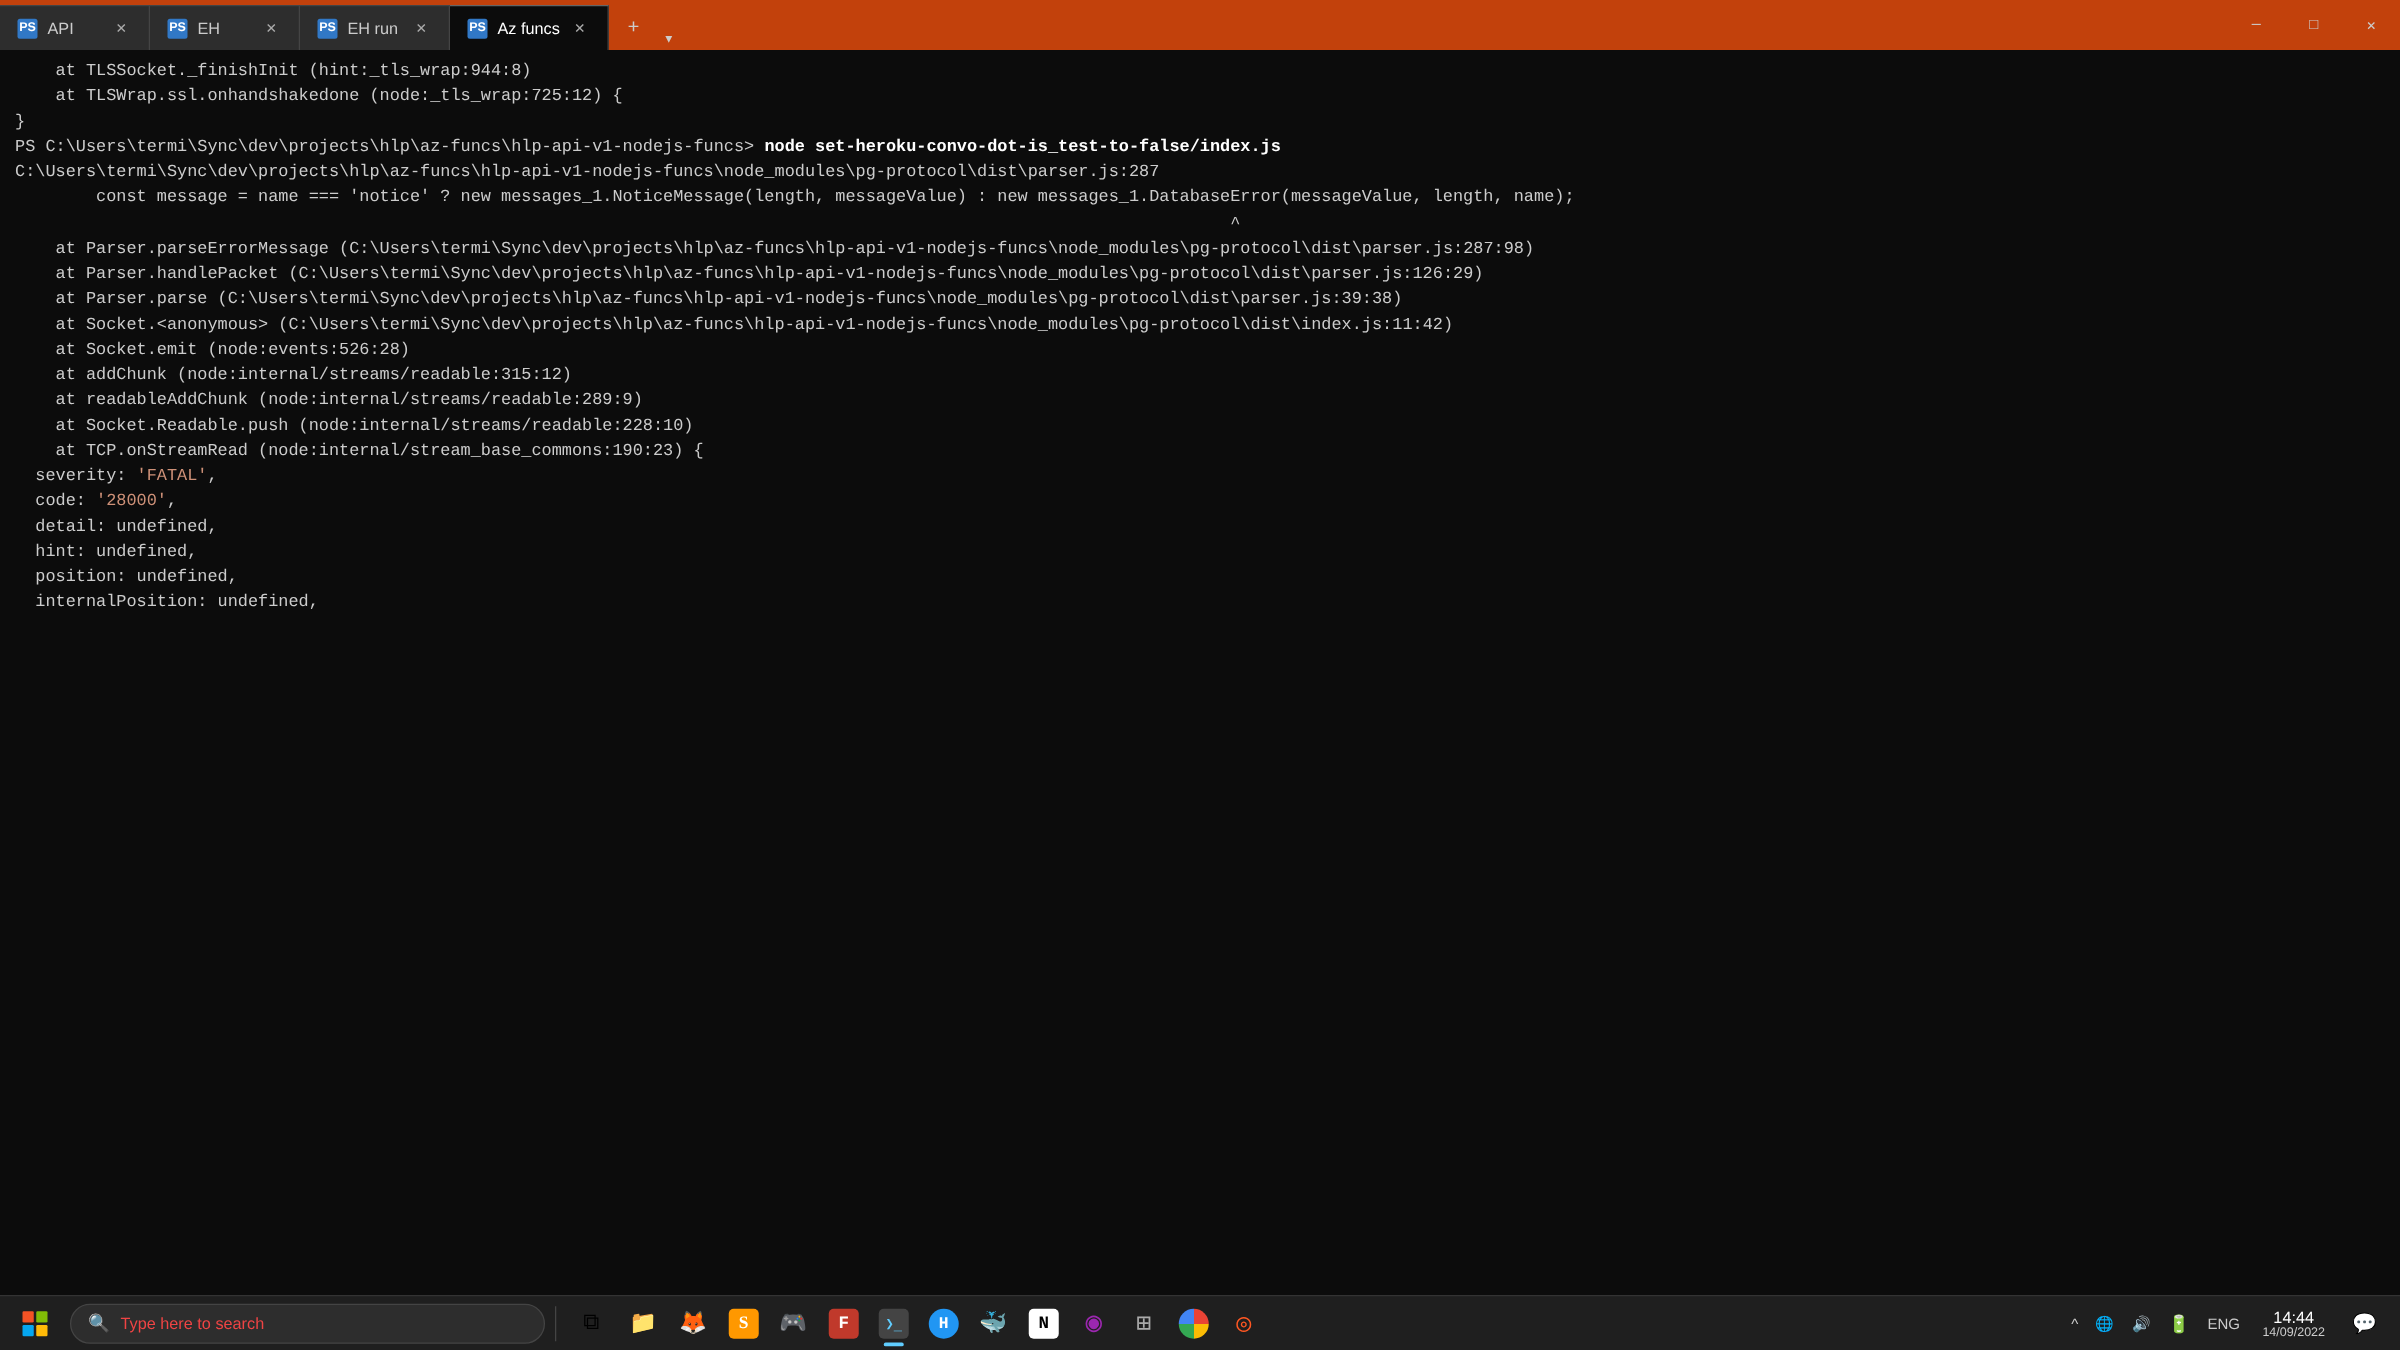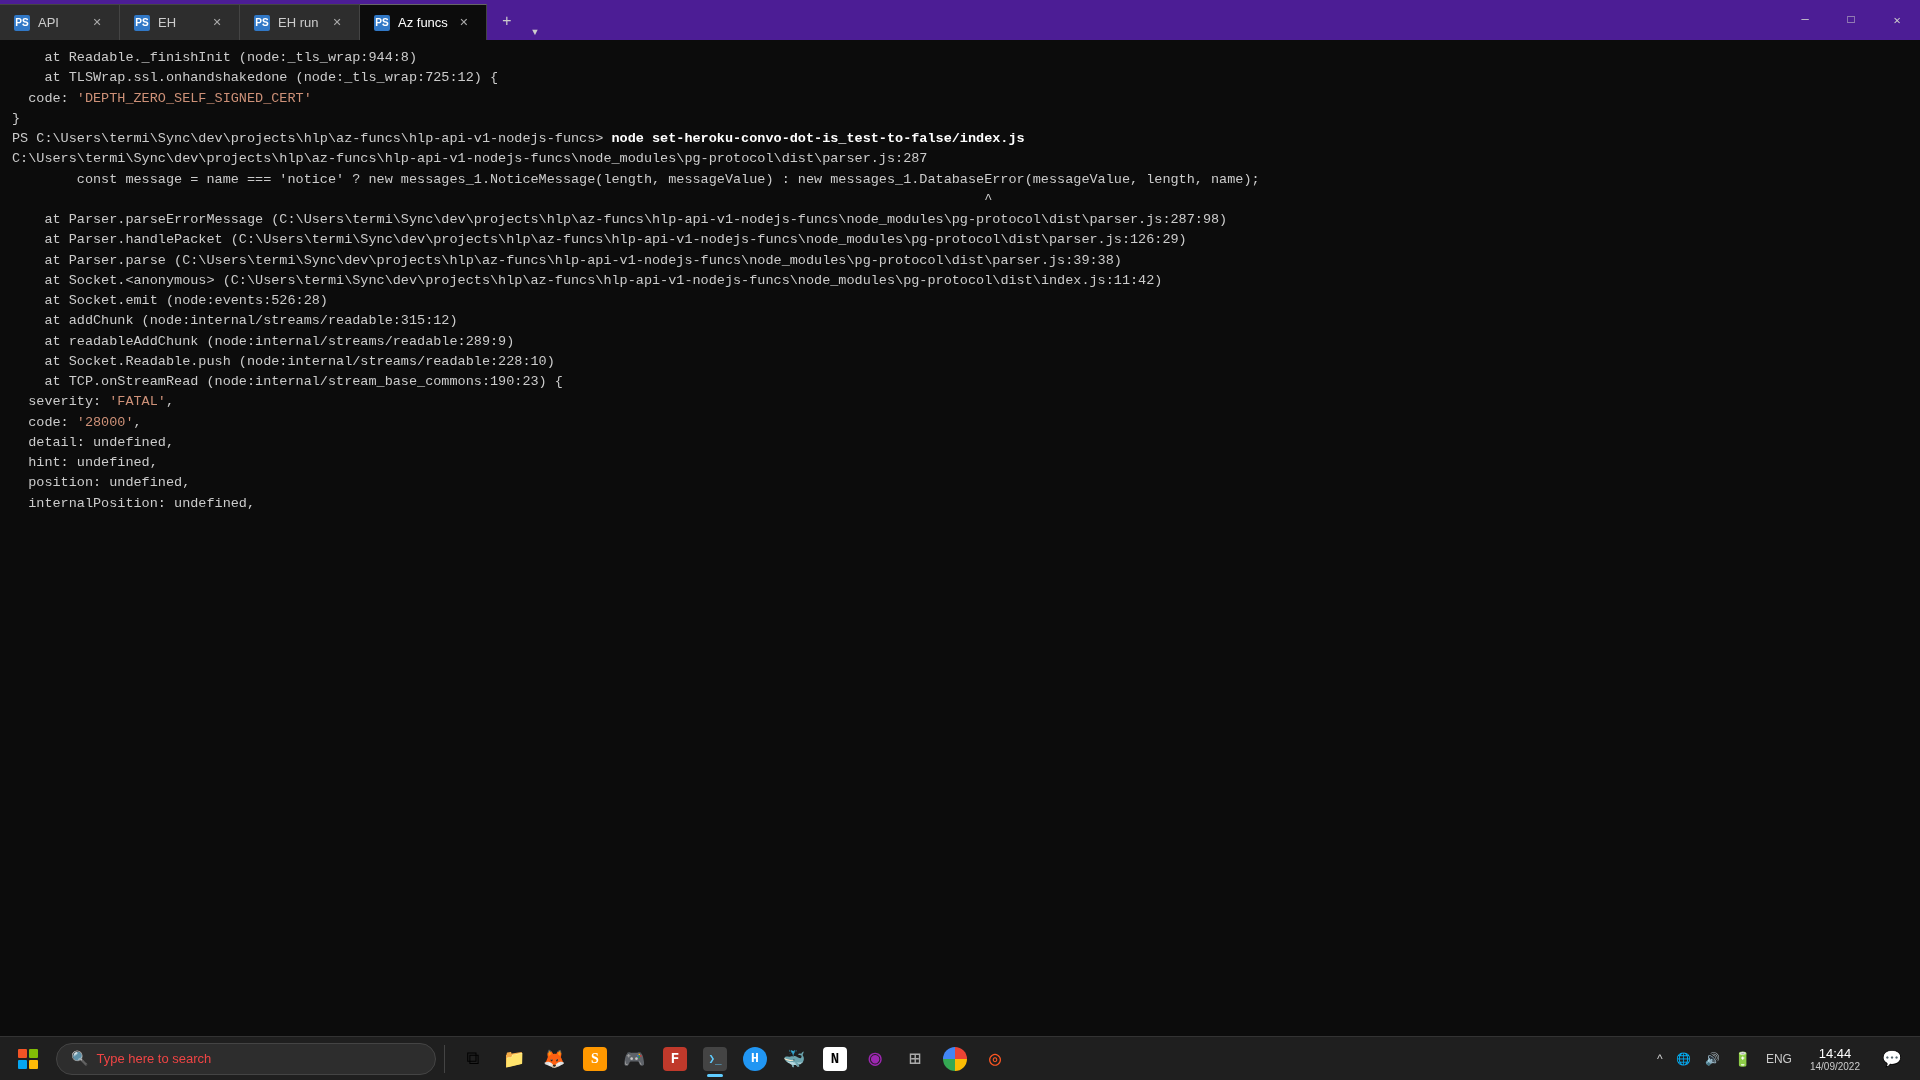--- a/index.html
+++ b/index.html
@@ -2,21 +2,21 @@
 <html><head>
   <meta charset="utf-8">
   <style>
     * { margin: 0; padding: 0; box-sizing: border-box; }
     body { width: 1920px; height: 1080px; background: #0c0c0c; font-family: 'Consolas', 'Courier New', monospace; overflow: hidden; }
 
     
     .titlebar {
       display: flex;
       align-items: flex-end;
-      background: #4c1d95;
+      background: #c2410c;
       height: 40px;
       padding: 0;
       user-select: none;
     }
     .tabs-area {
       display: flex;
       align-items: flex-end;
       flex: 1;
       height: 40px;
       overflow: hidden;
@@ -304,23 +304,22 @@
   </div>
 
   <div class="titlebar-controls">
     <div class="ctrl-btn">─</div>
     <div class="ctrl-btn">□</div>
     <div class="ctrl-btn close">✕</div>
   </div>
 </div>
 
 <div class="terminal">
-  <div class="line">    at Readable._finishInit (node:_tls_wrap:944:8)</div>
+  <div class="line">    at TLSSocket._finishInit (hint:_tls_wrap:944:8)</div>
   <div class="line">    at TLSWrap.ssl.onhandshakedone (node:_tls_wrap:725:12) {</div>
-  <div class="line">  code: <span class="orange-text">'DEPTH_ZERO_SELF_SIGNED_CERT'</span></div>
   <div class="line">}</div>
   <div class="line">PS C:\Users\termi\Sync\dev\projects\hlp\az-funcs\hlp-api-v1-nodejs-funcs&gt; <span class="white-bold">node set-heroku-convo-dot-is_test-to-false/index.js</span></div>
   <div class="line">C:\Users\termi\Sync\dev\projects\hlp\az-funcs\hlp-api-v1-nodejs-funcs\node_modules\<span class="underline">pg-protocol</span>\dist\parser.js:287</div>
   <div class="line">        const message = name === 'notice' ? new messages_1.NoticeMessage(length, messageValue) : new messages_1.DatabaseError(messageValue, length, name);</div>
   <div class="line"></div>
   <div class="line">                                                                                                                        ^</div>
   <div class="line"></div>
   <div class="line">    at Parser.parseErrorMessage (C:\Users\termi\Sync\dev\projects\hlp\az-funcs\hlp-api-v1-nodejs-funcs\node_modules\<span class="underline">pg-protocol</span>\dist\parser.js:287:98)</div>
   <div class="line">    at Parser.handlePacket (C:\Users\termi\Sync\dev\projects\hlp\az-funcs\hlp-api-v1-nodejs-funcs\node_modules\<span class="underline">pg-protocol</span>\dist\parser.js:126:29)</div>
   <div class="line">    at Parser.parse (C:\Users\termi\Sync\dev\projects\hlp\az-funcs\hlp-api-v1-nodejs-funcs\node_modules\<span class="underline">pg-protocol</span>\dist\parser.js:39:38)</div>

